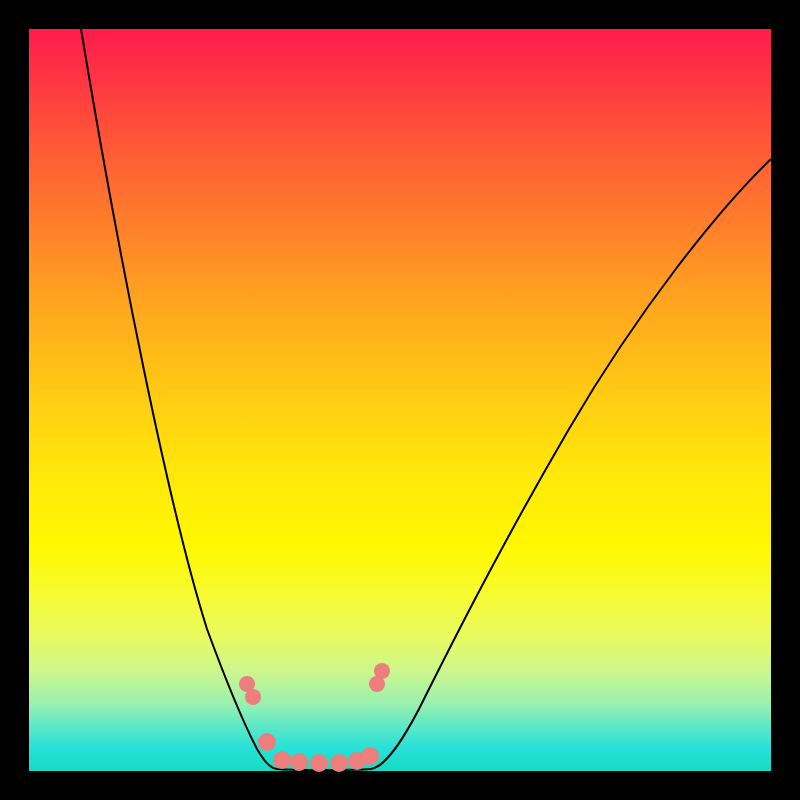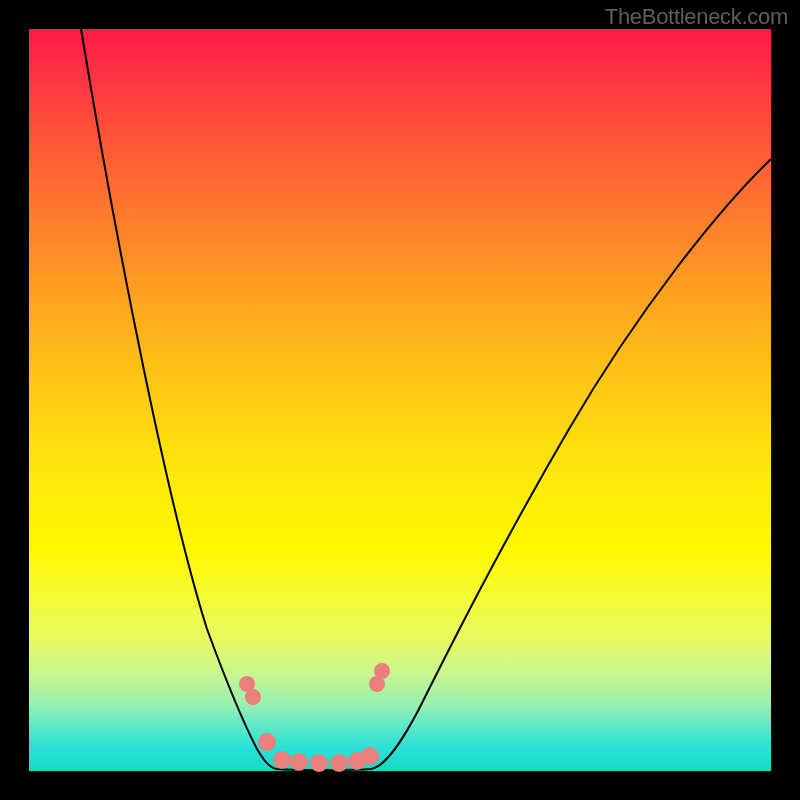--- a/index.html
+++ b/index.html
@@ -83,14 +83,13 @@
           <circle cx="270" cy="733" r="9" class="dot"></circle>
           <circle cx="290" cy="734" r="9" class="dot"></circle>
           <circle cx="310" cy="734" r="9" class="dot"></circle>
           <circle cx="328" cy="732" r="9" class="dot"></circle>
           <circle cx="341" cy="727" r="9" class="dot"></circle>
           <circle cx="348" cy="655" r="8" class="dot"></circle>
           <circle cx="353" cy="642" r="8" class="dot"></circle>
         </g>
     </svg>
   </div>
-  <div class="watermark">TheBottleneck.com</div>
 </div>
 
 </body></html>

